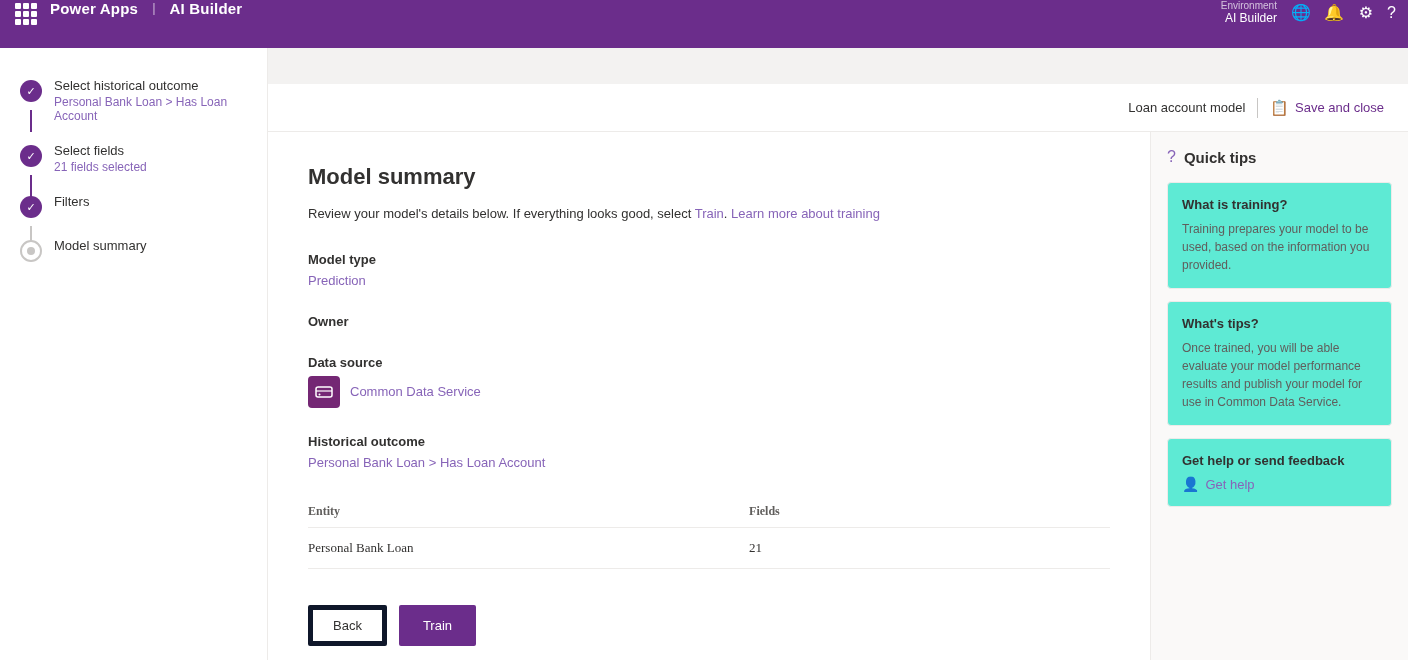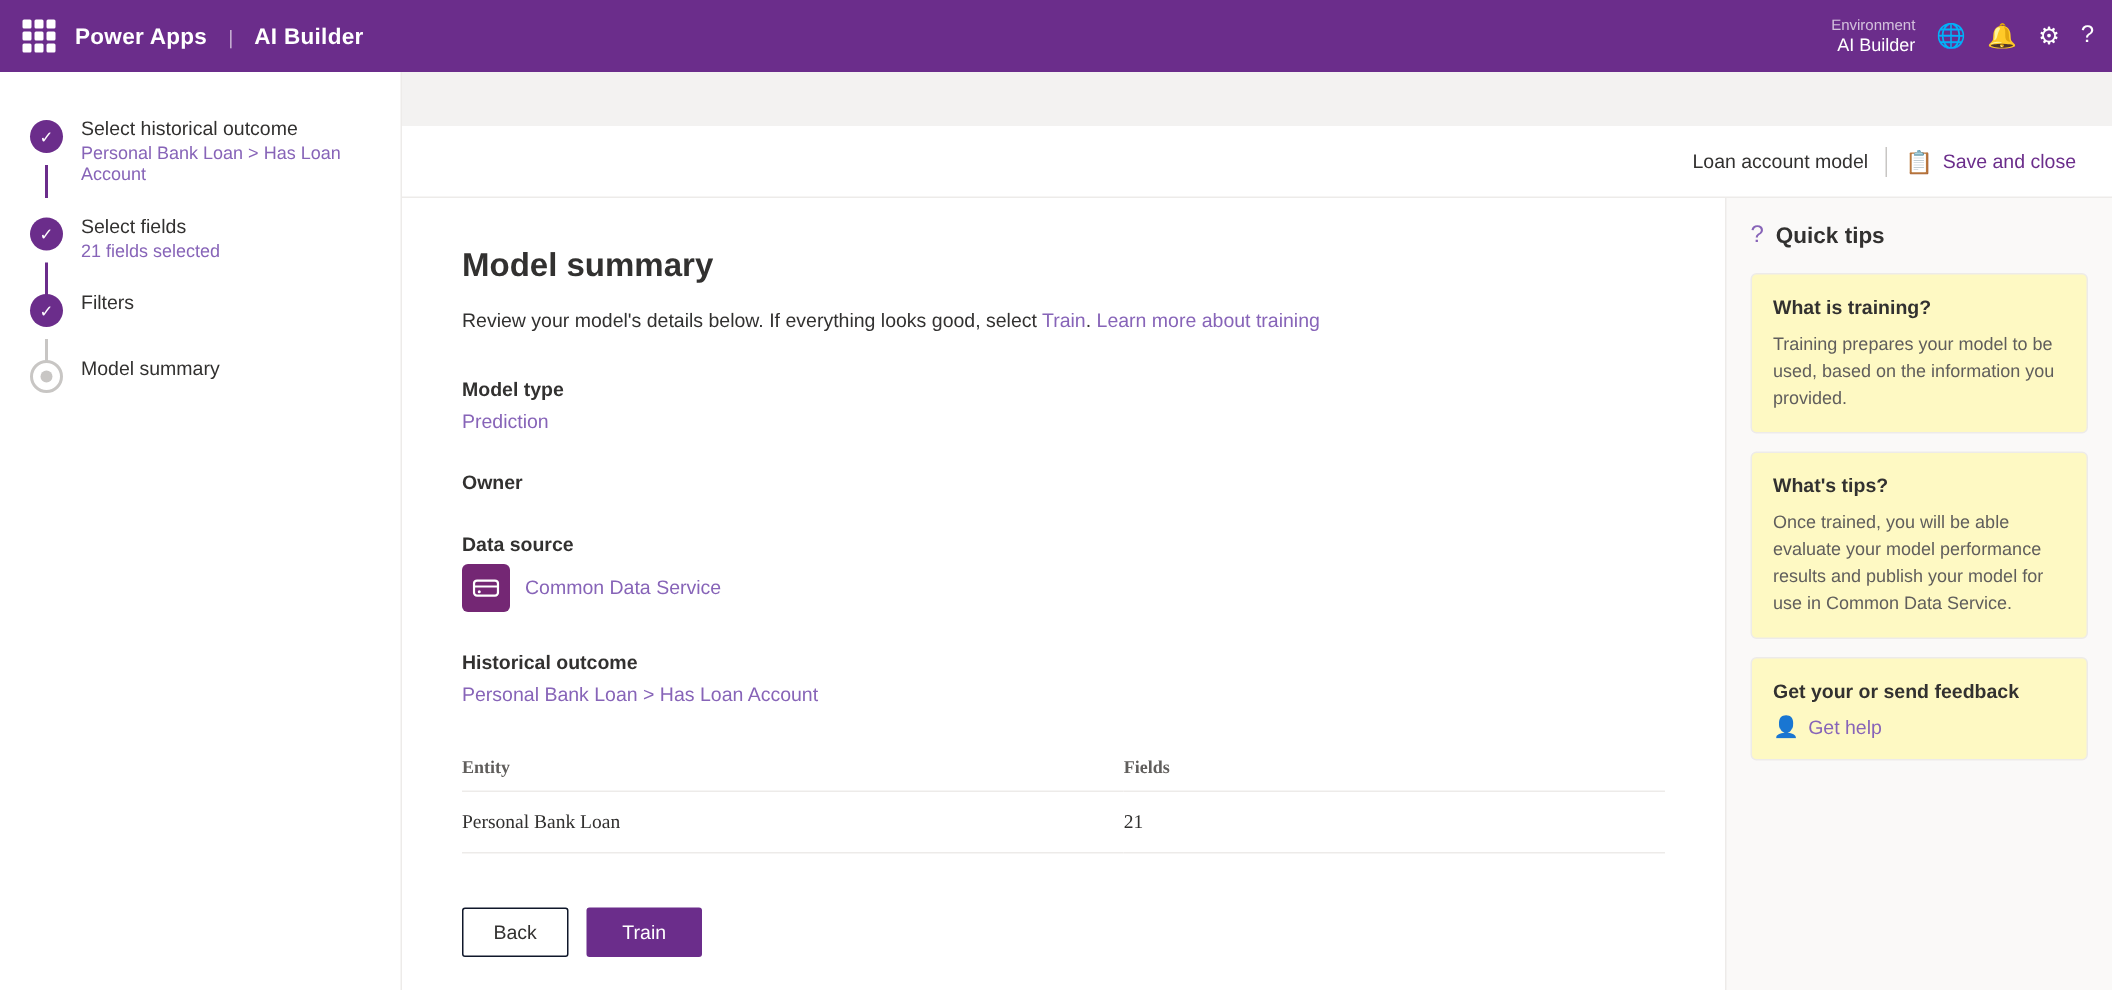--- a/index.html
+++ b/index.html
@@ -4,21 +4,21 @@
   <style>
     * { box-sizing: border-box; margin: 0; padding: 0; }
     body { font-family: 'Segoe UI', sans-serif; font-size: 13px; color: #323130; background: #f3f2f1; height: 660px; overflow: hidden; }
 
     
     .topnav {
       background: #6b2d8b;
       color: white;
       height: 48px;
       display: flex;
-      align-items: center;
+      align-items: flex-start;
       padding: 0 12px;
       gap: 10px;
     }
     .topnav-waffle {
       width: 28px; height: 28px;
       display: flex; align-items: center; justify-content: center;
       cursor: pointer;
     }
     .waffle-grid {
       display: grid;
@@ -175,21 +175,21 @@
     .col-entity { width: 55%; }
     .col-fields { width: 45%; }
 
     
     .btn-row {
       display: flex;
       gap: 12px;
       margin-top: 36px;
     }
     .btn-back {
-      border: 1px solid #0f172a;
+      border: 5px solid #0f172a;
       background: white;
       color: #323130;
       padding: 8px 20px;
       font-size: 13px;
       cursor: pointer;
       border-radius: 2px;
     }
     .btn-train {
       background: #6b2d8b;
       color: white;
@@ -212,21 +212,21 @@
     }
     .tips-header {
       display: flex;
       align-items: center;
       gap: 8px;
       margin-bottom: 16px;
     }
     .tips-icon { color: #8764b8; font-size: 16px; }
     .tips-title { font-size: 15px; font-weight: 600; color: #323130; }
     .tip-card {
-      background: #fef9c3;
+      background: #5eead4;
       border: 1px solid #edebe9;
       border-radius: 4px;
       padding: 14px;
       margin-bottom: 12px;
     }
     .tip-card-title { font-size: 13px; font-weight: 600; color: #323130; margin-bottom: 8px; }
     .tip-card-text { font-size: 12px; color: #605e5c; line-height: 1.5; }
     .get-help-row {
       display: flex;
       align-items: center;
@@ -396,21 +396,21 @@
         <div id="tips-cards-container">
             <div class="tip-card">
               <div class="tip-card-title">What is training?</div>
               <div class="tip-card-text">Training prepares your model to be used, based on the information you provided.</div>
             </div>
             <div class="tip-card">
               <div class="tip-card-title">What's tips?</div>
               <div class="tip-card-text">Once trained, you will be able evaluate your model performance results and publish your model for use in Common Data Service.</div>
             </div>
             <div class="tip-card">
-              <div class="tip-card-title">Get your or send feedback</div>
+              <div class="tip-card-title">Get help or send feedback</div>
               <div class="get-help-row">
                 <span style="font-size: 14px;">👤</span>
                 <span>Get help</span>
               </div>
             </div>
           </div>
       </aside>
 
     </div>
   </div>

